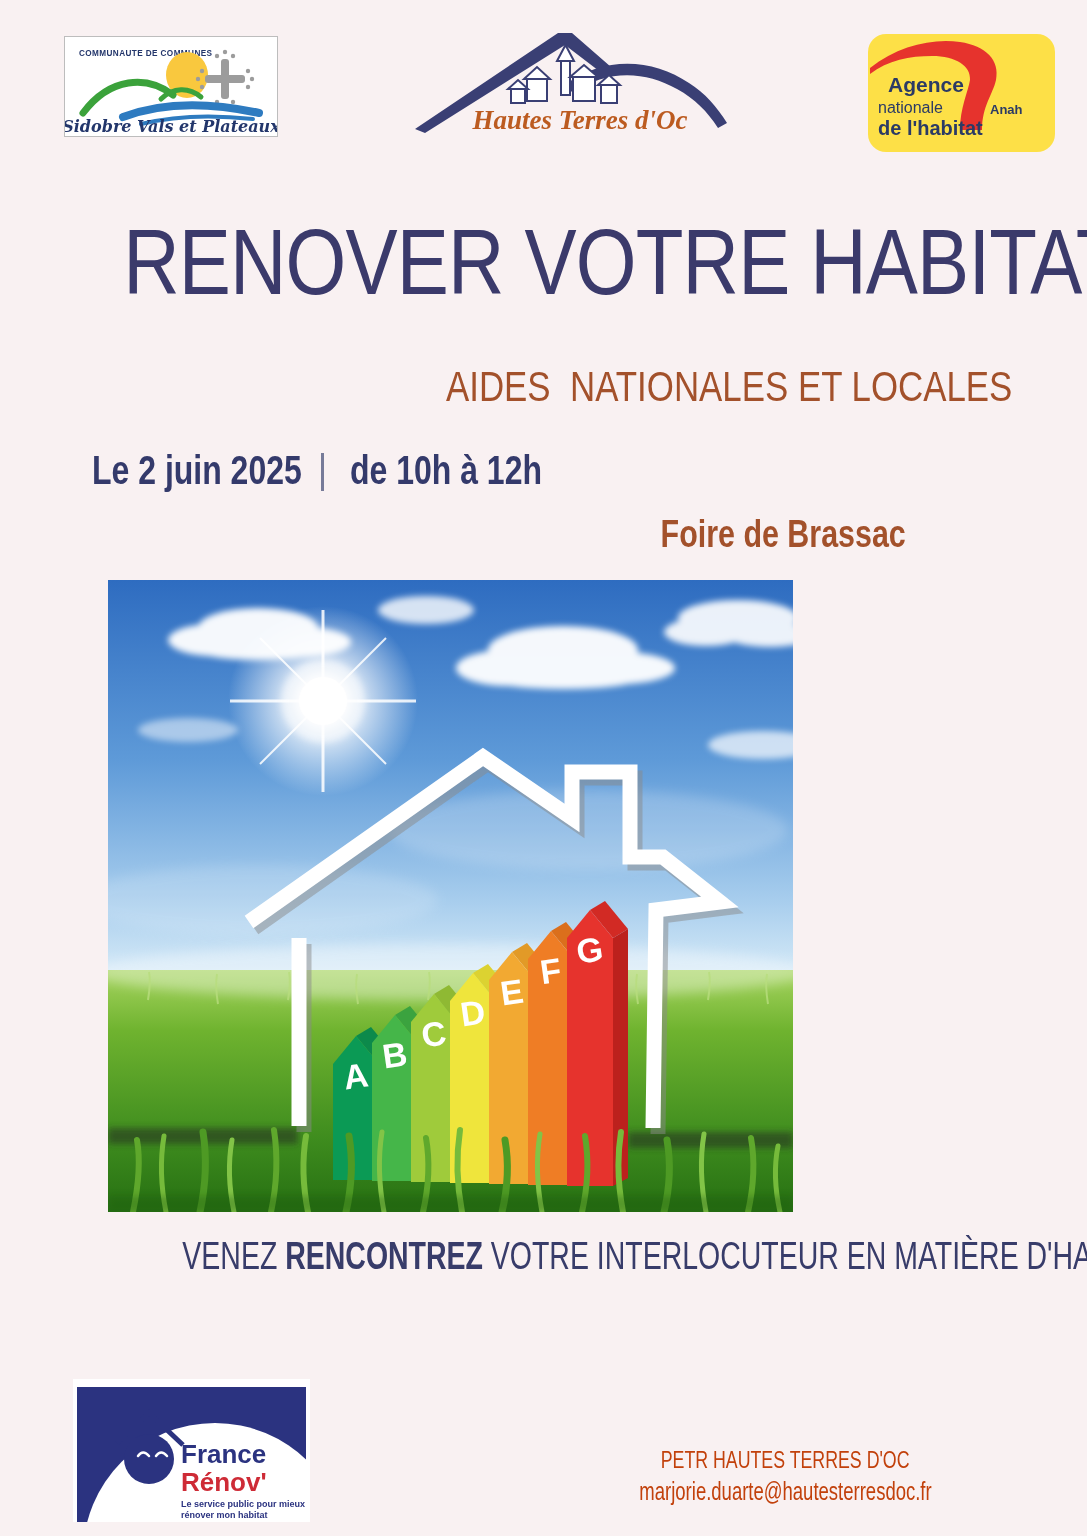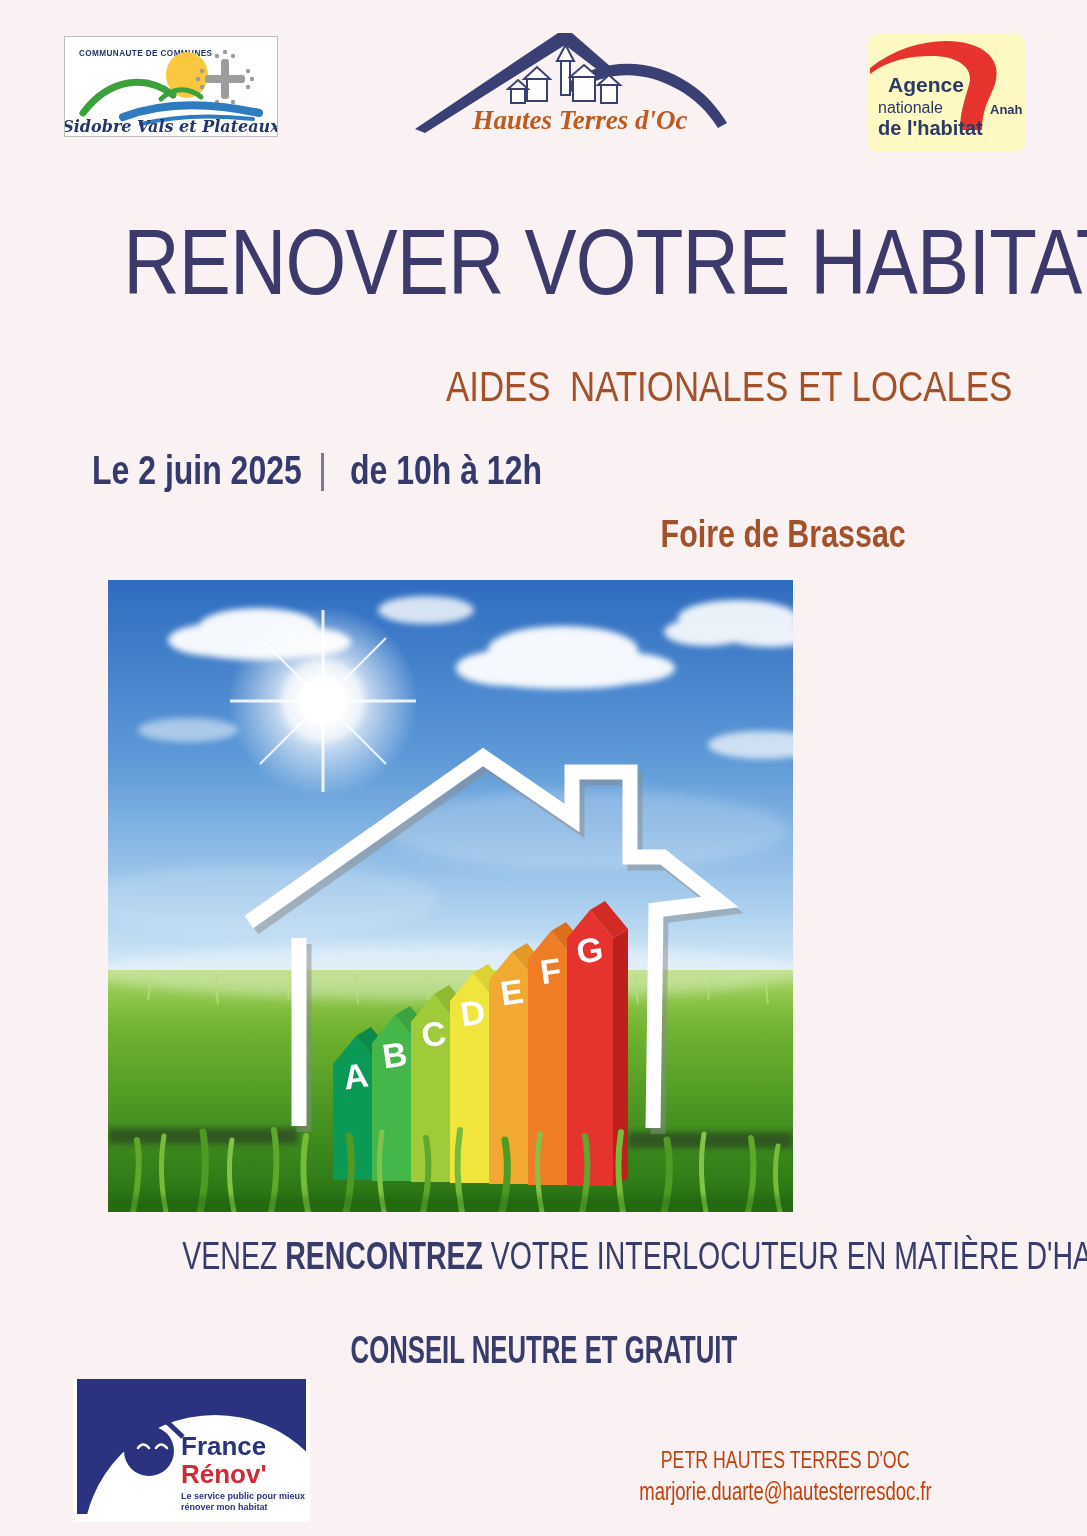--- a/index.html
+++ b/index.html
@@ -9,21 +9,21 @@
     font-family:"Liberation Sans", sans-serif;
     color:#3B3A6B;
   }
   .abs{position:absolute;}
   .cx{display:inline-block; transform-origin:center; white-space:pre;}
   .cxl{display:inline-block; transform-origin:left center; white-space:pre;}
 
   
   .logo-sidobre{left:64px; top:36px; width:212px; height:99px; background:#fff; border:1px solid #bdbdbd;}
   .logo-htoc{left:415px; top:30px; width:318px; height:108px;}
-  .logo-anah{left:868px; top:34px; width:158px; height:118px; background:#fef9c3; border-radius:11px;}
+  .logo-anah{left:868px; top:34px; width:187px; height:118px; background:#fde047; border-radius:18px;}
 
   
   .title-wrap{top:216px; left:28px; width:1031px; text-align:center;}
   .title-wrap .cx{font-size:93px; line-height:1; font-weight:400; letter-spacing:-1px; color:#3B3A6B; transform:scaleX(0.84);}
   .subtitle-wrap{top:366px; left:329px; width:800px; text-align:center;}
   .subtitle-wrap .cx{font-size:42px; line-height:1; font-weight:400; color:#A3512B; transform:scaleX(0.83);}
 
   .date-row{top:450px; left:92px; display:flex; align-items:flex-end; color:#343A6B;}
   .date-row .cxl{font-size:41px; font-weight:bold; line-height:1; transform:scaleX(0.78);}
   .date-sep{width:3px; height:38px; background:#777B99; margin:0 26px 0 -40px;}
@@ -33,21 +33,21 @@
   .loc-wrap .cx{font-size:39px; line-height:1; font-weight:bold; color:#A3512B; transform:scaleX(0.78);}
 
   .photo{left:108px; top:580px; width:685px; height:632px;}
 
   .msg{left:0; width:1087px; text-align:center; color:#383C6A;}
   .msg1{top:1236px;} .msg1 .cx{font-size:39px; line-height:1; transform:scaleX(0.73);}
   .msg1 .b{font-weight:bold;}
   .msg2{top:1288px;} .msg2 .cx{font-size:39px; line-height:1; font-weight:bold; transform:scaleX(0.66);}
   .msg3{top:1330px;} .msg3 .cx{font-size:39px; line-height:1; font-weight:bold; transform:scaleX(0.66);}
 
-  .fr-box{left:73px; top:1379px; width:237px; height:143px; background:#fff; display:flex; align-items:flex-start; justify-content:center;}
+  .fr-box{left:73px; top:1379px; width:237px; height:143px; background:#fff; display:flex; align-items:flex-end; justify-content:center;}
 
   .contact{left:585px; width:400px; text-align:center; color:#c2410c;}
   .contact-org{top:1448px;} .contact-org .cx{font-size:24px; line-height:1; transform:scaleX(0.74);}
   .contact-email{top:1479px;} .contact-email .cx{font-size:25px; line-height:1; transform:scaleX(0.74);}
 
   svg text{font-family:"Liberation Sans", sans-serif;}
   .script-font{font-family:"DejaVu Serif", serif; font-style:italic; font-weight:bold;}
   .serif-it{font-family:"Liberation Serif", serif; font-style:italic; font-weight:bold;}
 </style>
 </head>
@@ -292,23 +292,20 @@
       <path d="M598 632 Q590 590 596 554" stroke="#82C447" stroke-width="5"></path>
       <path d="M640 632 Q649 592 643 558" stroke="#5FA82C" stroke-width="6"></path>
       <path d="M672 632 Q664 596 670 566" stroke="#76BB3B" stroke-width="5"></path>
     </g>
     <rect x="0" y="616" width="685" height="16" fill="#1E5A0E" opacity="0.35" filter="url(#blur3)"></rect>
   </svg>
 
   <div class="abs msg msg1">
     <span class="cx"><span>VENEZ </span><span class="b">RENCONTREZ</span><span> VOTRE INTERLOCUTEUR EN MATIÈRE D'HABITAT</span></span>
   </div>
-  <div class="abs msg msg3">
-    <span class="cx">CONSEIL NEUTRE ET GRATUIT</span>
-  </div>
 
   <div class="abs fr-box">
     <svg width="229" height="135" viewBox="0 0 229 135">
       <rect x="0" y="0" width="229" height="135" fill="#2B3380"></rect>
       <circle cx="138" cy="168" r="132" fill="#FFFFFF"></circle>
       <path d="M40 56 L72 26 L106 58" stroke="#2B3380" stroke-width="5" fill="none"></path>
       <circle cx="72" cy="72" r="25" fill="#2B3380"></circle>
       <g stroke="#FFFFFF" stroke-width="2.5" fill="none" stroke-linecap="round">
         <path d="M61 69 q5 -7 11 0"></path>
         <path d="M79 69 q5 -7 11 0"></path>

